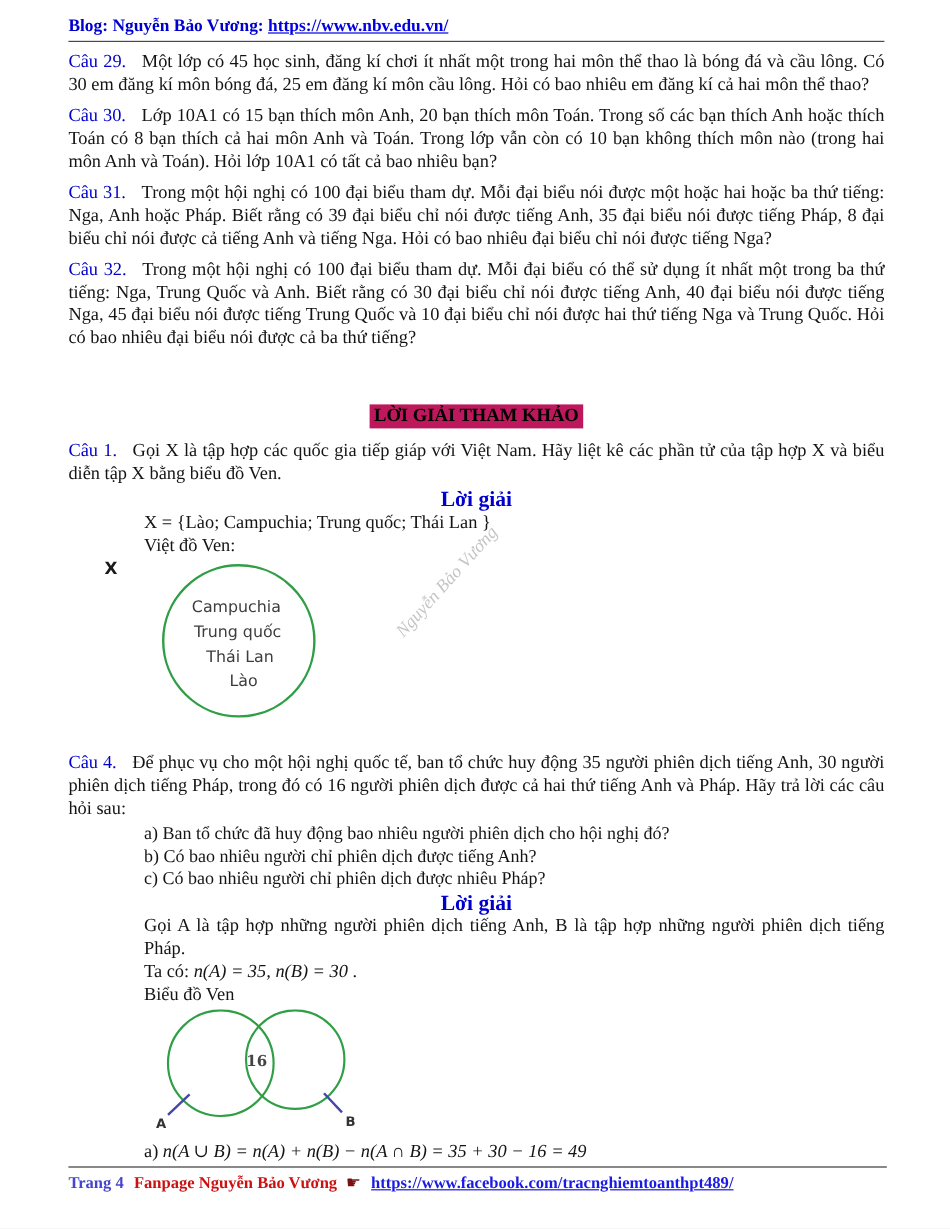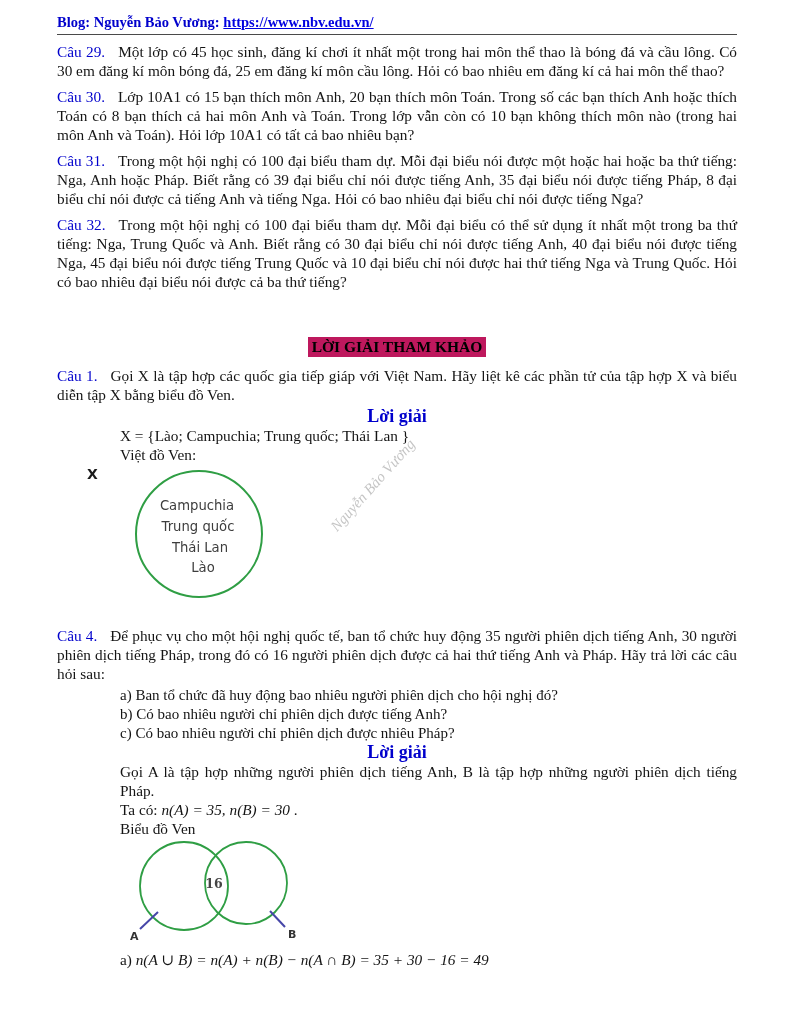--- a/index.html
+++ b/index.html
@@ -140,13 +140,22 @@
         <text class="venn-set-label" x="170" y="97">B</text>
       </svg>
     </div>
 
     <div class="answer-line">
       <span class="upright">a) </span><span class="math">n(A ∪ B) = n(A) + n(B) − n(A ∩ B) = 35 + 30 − 16 = 49</span>
     </div>
 
   </div>
 
+  <div class="doc-footer">
+    <hr class="footer-rule">
+    <div class="footer-line">
+      <span class="footer-page">Trang 4</span>
+      <span class="footer-fanpage">Fanpage Nguyễn Bảo Vương</span>
+      <span class="footer-hand">☛</span>
+      <span class="footer-link">https://www.facebook.com/tracnghiemtoanthpt489/</span>
+    </div>
+  </div>
 </div>
 
 </body></html>

